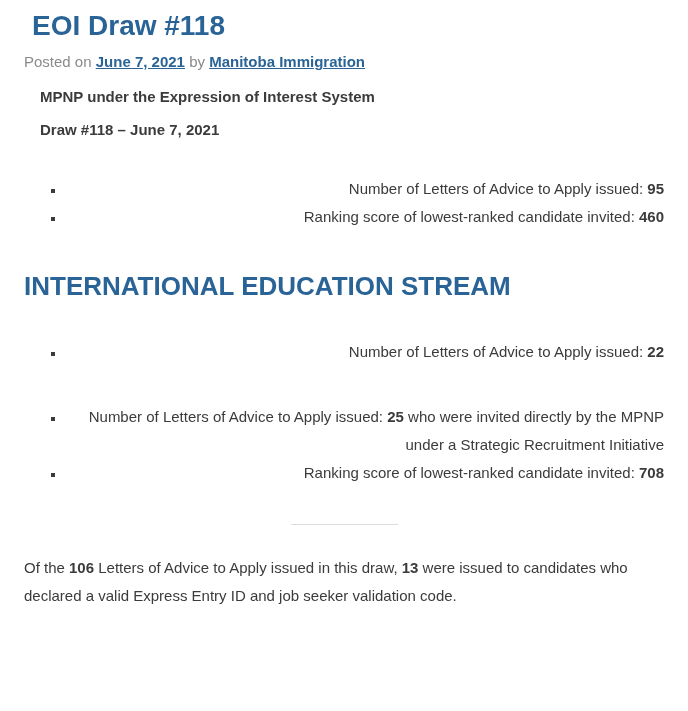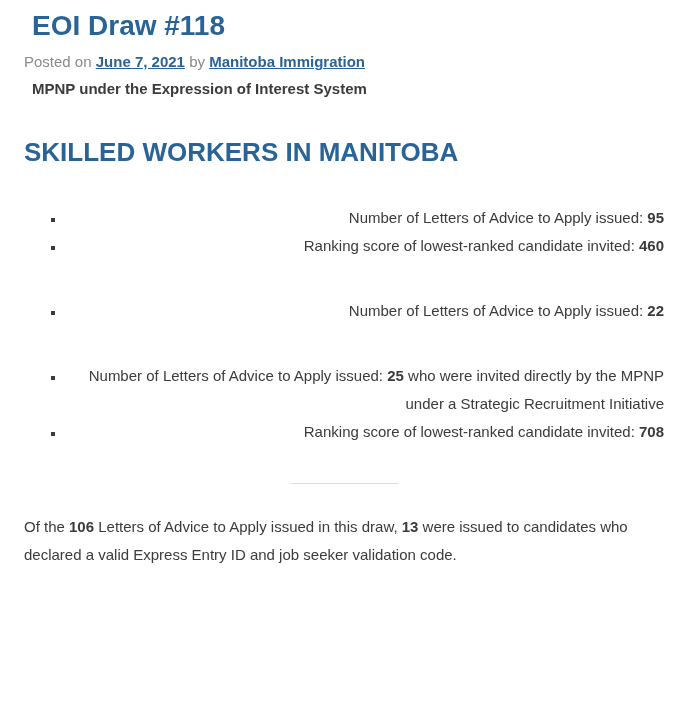--- a/index.html
+++ b/index.html
@@ -35,21 +35,21 @@
   .meta a {
     color: #2a6496;
     font-weight: bold;
     text-decoration: underline;
     cursor: pointer;
   }
   p.bold-line {
     font-size: 15px;
     font-weight: bold;
     color: #3b3b3b;
-    margin: 8px;
+    margin: 16px;
   }
   .intro-1 { margin-top: 34px; }
   .intro-2 { margin-top: 40px; }
   h2.section-heading {
     font-size: 26px;
     line-height: 30px;
     font-weight: bold;
     color: #2a6496;
     margin: 40px 0 0 0;
     letter-spacing: 0;
@@ -93,30 +93,31 @@
 
   <p class="meta">
     <span>Posted on</span>
     <a>June 7, 2021</a>
     <span>by</span>
     <a>Manitoba Immigration</a>
   </p>
 
   <p class="bold-line intro-1">MPNP under the Expression of Interest System</p>
 
+  <p class="bold-line intro-2">Draw #118 – June 7, 2021</p>
 
   <section>
-    <h2 class="section-heading">SKILLED WORKERS IN MANITOBA</h2>
     <ul class="stats">
       <li><span>Number of Letters of Advice to Apply issued: </span><strong>95</strong></li>
       <li><span>Ranking score of lowest-ranked candidate invited: </span><strong>460</strong></li>
     </ul>
   </section>
 
   <section>
+    <h2 class="section-heading">INTERNATIONAL EDUCATION STREAM</h2>
     <ul class="stats">
       <li><span>Number of Letters of Advice to Apply issued: </span><strong>22</strong></li>
     </ul>
   </section>
 
   <section>
     <ul class="stats">
       <li><span>Number of Letters of Advice to Apply issued: </span><strong>25</strong><span> who were invited directly by the MPNP under a Strategic Recruitment Initiative</span></li>
       <li><span>Ranking score of lowest-ranked candidate invited: </span><strong>708</strong></li>
     </ul>

